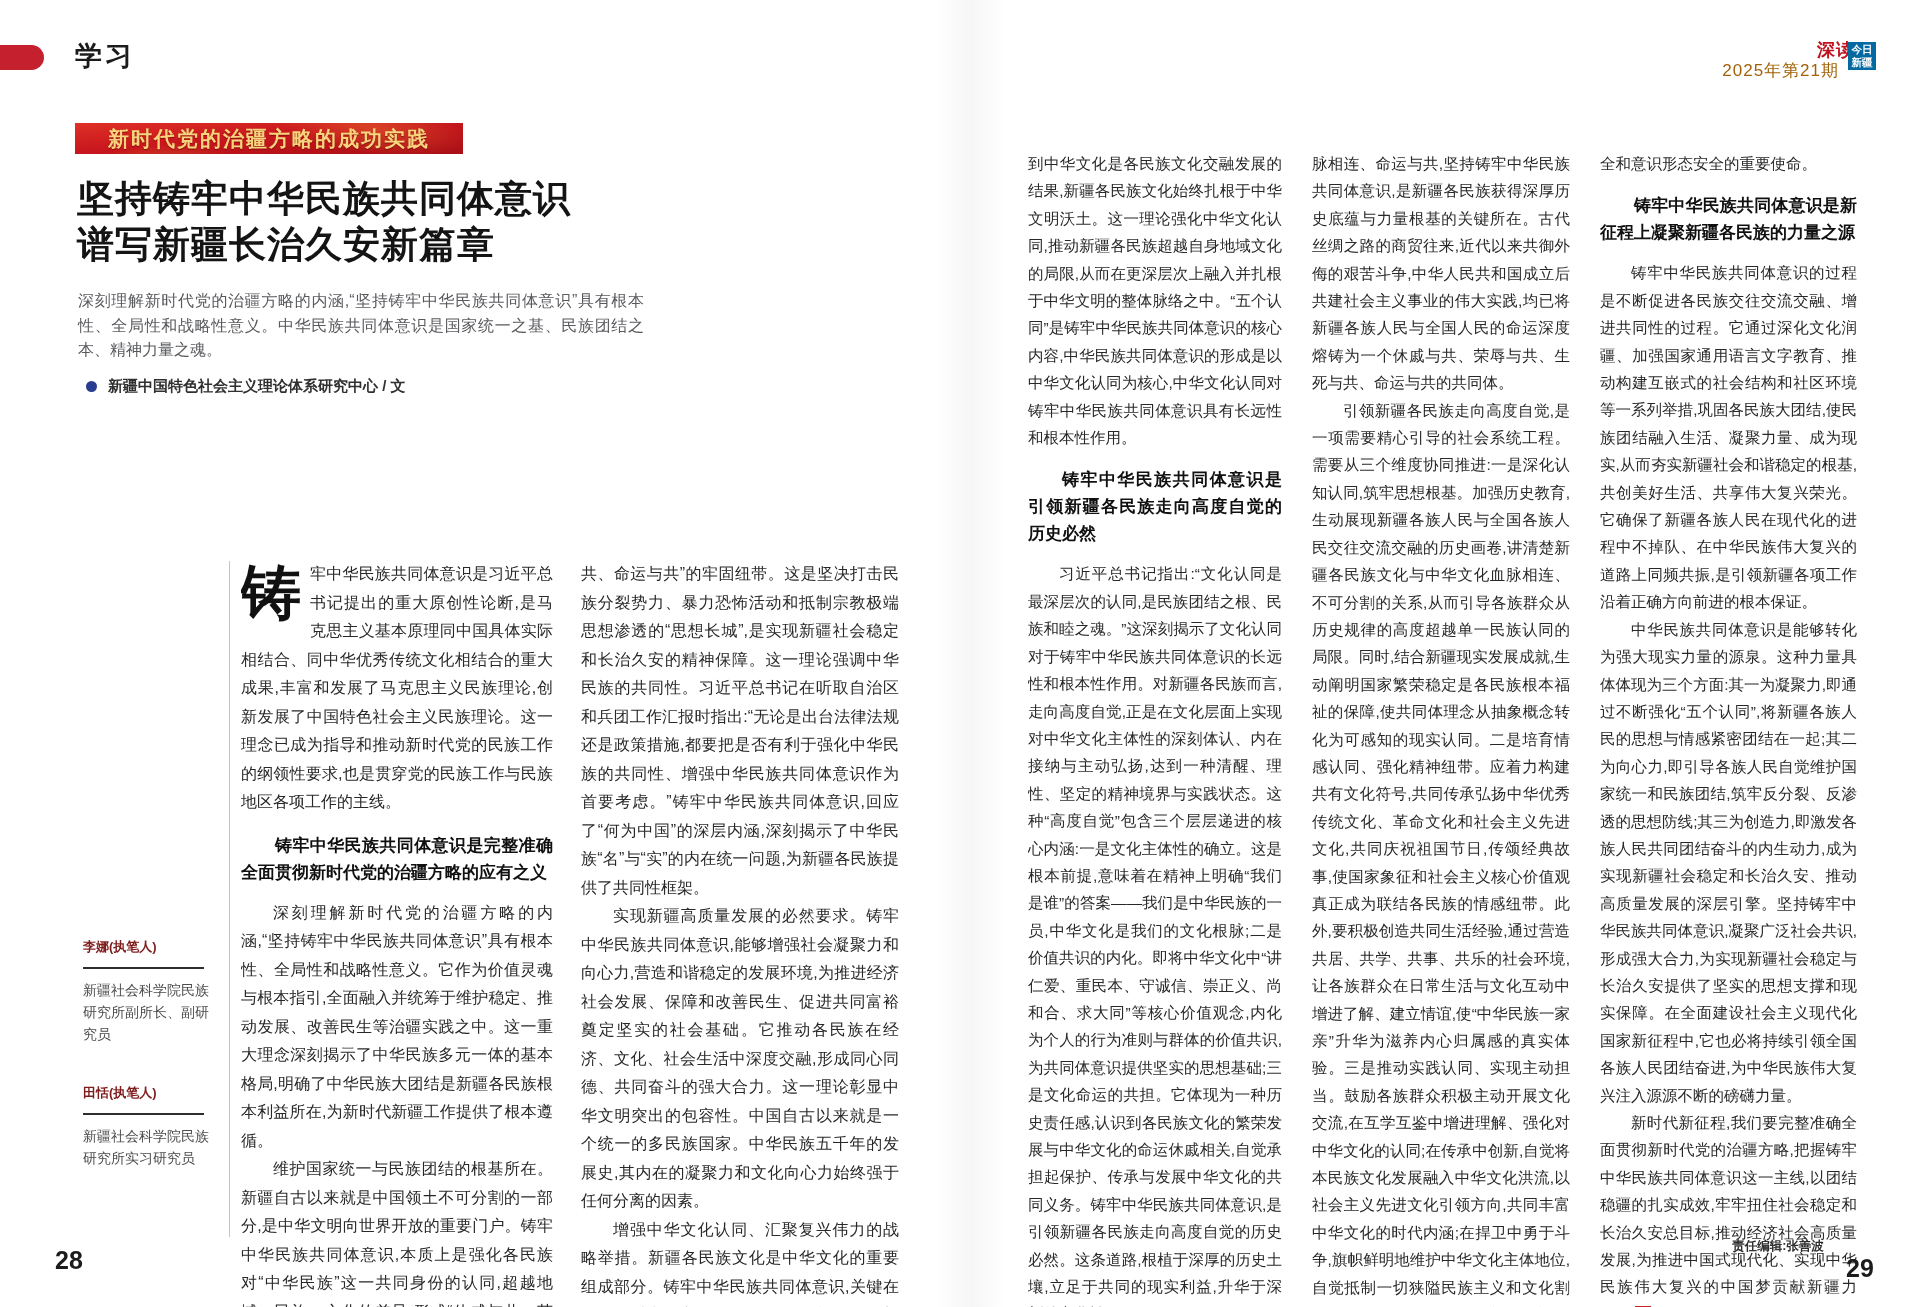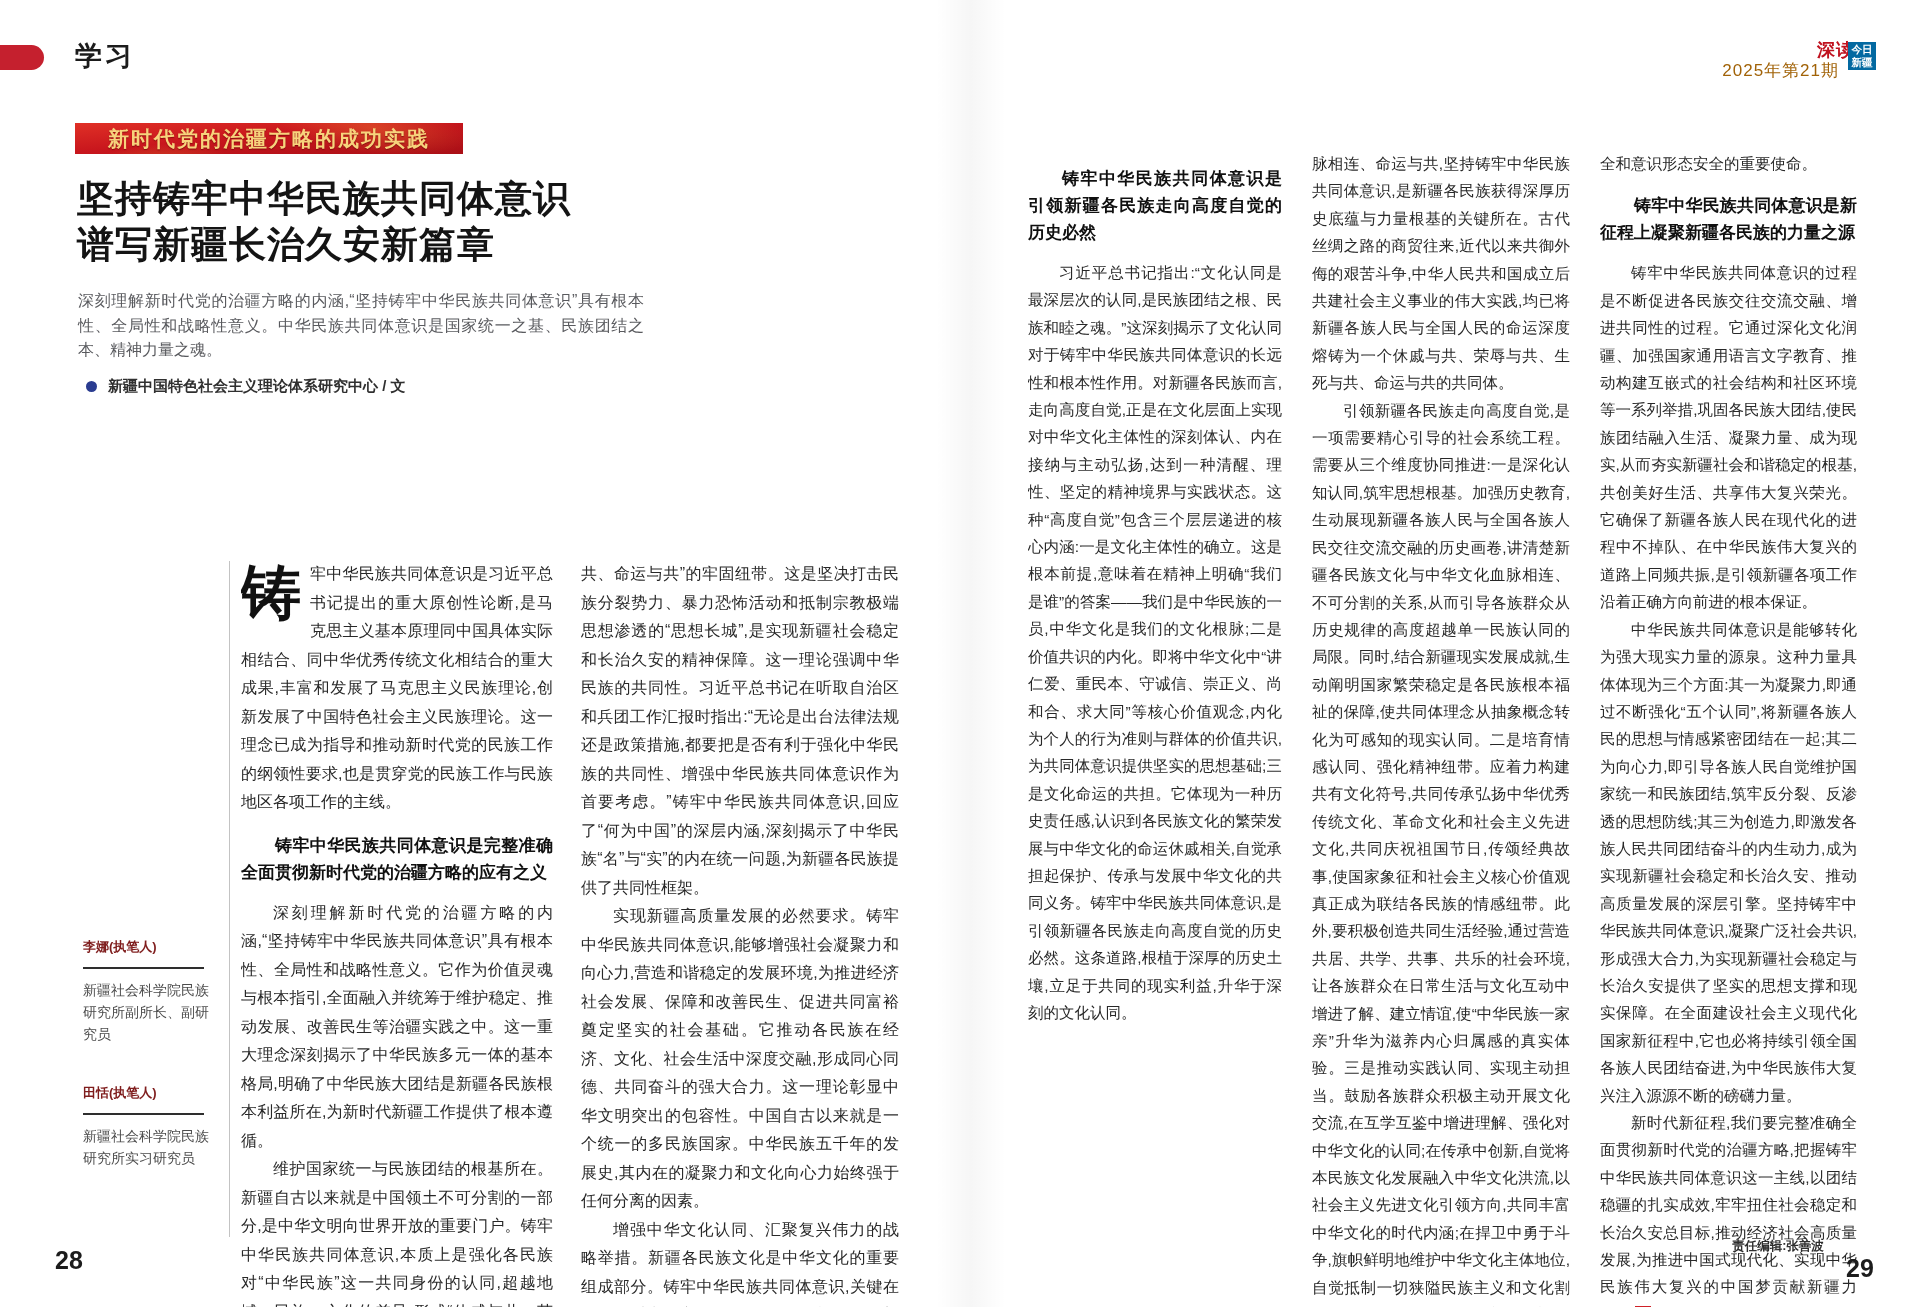--- a/index.html
+++ b/index.html
@@ -109,20 +109,21 @@
   <p>维护国家统一与民族团结的根基所在。新疆自古以来就是中国领土不可分割的一部分,是中华文明向世界开放的重要门户。铸牢中华民族共同体意识,本质上是强化各民族对“中华民族”这一共同身份的认同,超越地域、民族、文化的差异,形成“休戚与共、荣辱与共、生死与</p>
 </div>
 
 <div class="col" id="col2">
   <p class="cont">共、命运与共”的牢固纽带。这是坚决打击民族分裂势力、暴力恐怖活动和抵制宗教极端思想渗透的“思想长城”,是实现新疆社会稳定和长治久安的精神保障。这一理论强调中华民族的共同性。习近平总书记在听取自治区和兵团工作汇报时指出:“无论是出台法律法规还是政策措施,都要把是否有利于强化中华民族的共同性、增强中华民族共同体意识作为首要考虑。”铸牢中华民族共同体意识,回应了“何为中国”的深层内涵,深刻揭示了中华民族“名”与“实”的内在统一问题,为新疆各民族提供了共同性框架。</p>
   <p>实现新疆高质量发展的必然要求。铸牢中华民族共同体意识,能够增强社会凝聚力和向心力,营造和谐稳定的发展环境,为推进经济社会发展、保障和改善民生、促进共同富裕奠定坚实的社会基础。它推动各民族在经济、文化、社会生活中深度交融,形成同心同德、共同奋斗的强大合力。这一理论彰显中华文明突出的包容性。中国自古以来就是一个统一的多民族国家。中华民族五千年的发展史,其内在的凝聚力和文化向心力始终强于任何分离的因素。</p>
   <p>增强中华文化认同、汇聚复兴伟力的战略举措。新疆各民族文化是中华文化的重要组成部分。铸牢中华民族共同体意识,关键在于增强对中华文化的认同,引导各族人民深刻认识</p>
 </div>
 
 <div class="col" id="colA">
+  <p class="cont">到中华文化是各民族文化交融发展的结果,新疆各民族文化始终扎根于中华文明沃土。这一理论强化中华文化认同,推动新疆各民族超越自身地域文化的局限,从而在更深层次上融入并扎根于中华文明的整体脉络之中。“五个认同”是铸牢中华民族共同体意识的核心内容,中华民族共同体意识的形成是以中华文化认同为核心,中华文化认同对铸牢中华民族共同体意识具有长远性和根本性作用。</p>
   <h3>铸牢中华民族共同体意识是引领新疆各民族走向高度自觉的历史必然</h3>
   <p>习近平总书记指出:“文化认同是最深层次的认同,是民族团结之根、民族和睦之魂。”这深刻揭示了文化认同对于铸牢中华民族共同体意识的长远性和根本性作用。对新疆各民族而言,走向高度自觉,正是在文化层面上实现对中华文化主体性的深刻体认、内在接纳与主动弘扬,达到一种清醒、理性、坚定的精神境界与实践状态。这种“高度自觉”包含三个层层递进的核心内涵:一是文化主体性的确立。这是根本前提,意味着在精神上明确“我们是谁”的答案——我们是中华民族的一员,中华文化是我们的文化根脉;二是价值共识的内化。即将中华文化中“讲仁爱、重民本、守诚信、崇正义、尚和合、求大同”等核心价值观念,内化为个人的行为准则与群体的价值共识,为共同体意识提供坚实的思想基础;三是文化命运的共担。它体现为一种历史责任感,认识到各民族文化的繁荣发展与中华文化的命运休戚相关,自觉承担起保护、传承与发展中华文化的共同义务。铸牢中华民族共同体意识,是引领新疆各民族走向高度自觉的历史必然。这条道路,根植于深厚的历史土壤,立足于共同的现实利益,升华于深刻的文化认同。</p>
 
 </div>
 
 <div class="col" id="colB">
   <p class="cont">脉相连、命运与共,坚持铸牢中华民族共同体意识,是新疆各民族获得深厚历史底蕴与力量根基的关键所在。古代丝绸之路的商贸往来,近代以来共御外侮的艰苦斗争,中华人民共和国成立后共建社会主义事业的伟大实践,均已将新疆各族人民与全国人民的命运深度熔铸为一个休戚与共、荣辱与共、生死与共、命运与共的共同体。</p>
   <p>引领新疆各民族走向高度自觉,是一项需要精心引导的社会系统工程。需要从三个维度协同推进:一是深化认知认同,筑牢思想根基。加强历史教育,生动展现新疆各族人民与全国各族人民交往交流交融的历史画卷,讲清楚新疆各民族文化与中华文化血脉相连、不可分割的关系,从而引导各族群众从历史规律的高度超越单一民族认同的局限。同时,结合新疆现实发展成就,生动阐明国家繁荣稳定是各民族根本福祉的保障,使共同体理念从抽象概念转化为可感知的现实认同。二是培育情感认同、强化精神纽带。应着力构建共有文化符号,共同传承弘扬中华优秀传统文化、革命文化和社会主义先进文化,共同庆祝祖国节日,传颂经典故事,使国家象征和社会主义核心价值观真正成为联结各民族的情感纽带。此外,要积极创造共同生活经验,通过营造共居、共学、共事、共乐的社会环境,让各族群众在日常生活与文化互动中增进了解、建立情谊,使“中华民族一家亲”升华为滋养内心归属感的真实体验。三是推动实践认同、实现主动担当。鼓励各族群众积极主动开展文化交流,在互学互鉴中增进理解、强化对中华文化的认同;在传承中创新,自觉将本民族文化发展融入中华文化洪流,以社会主义先进文化引领方向,共同丰富中华文化的时代内涵;在捍卫中勇于斗争,旗帜鲜明地维护中华文化主体地位,自觉抵制一切狭隘民族主义和文化割裂思潮,坚定担当起维护国家文化安</p>
 </div>
 

